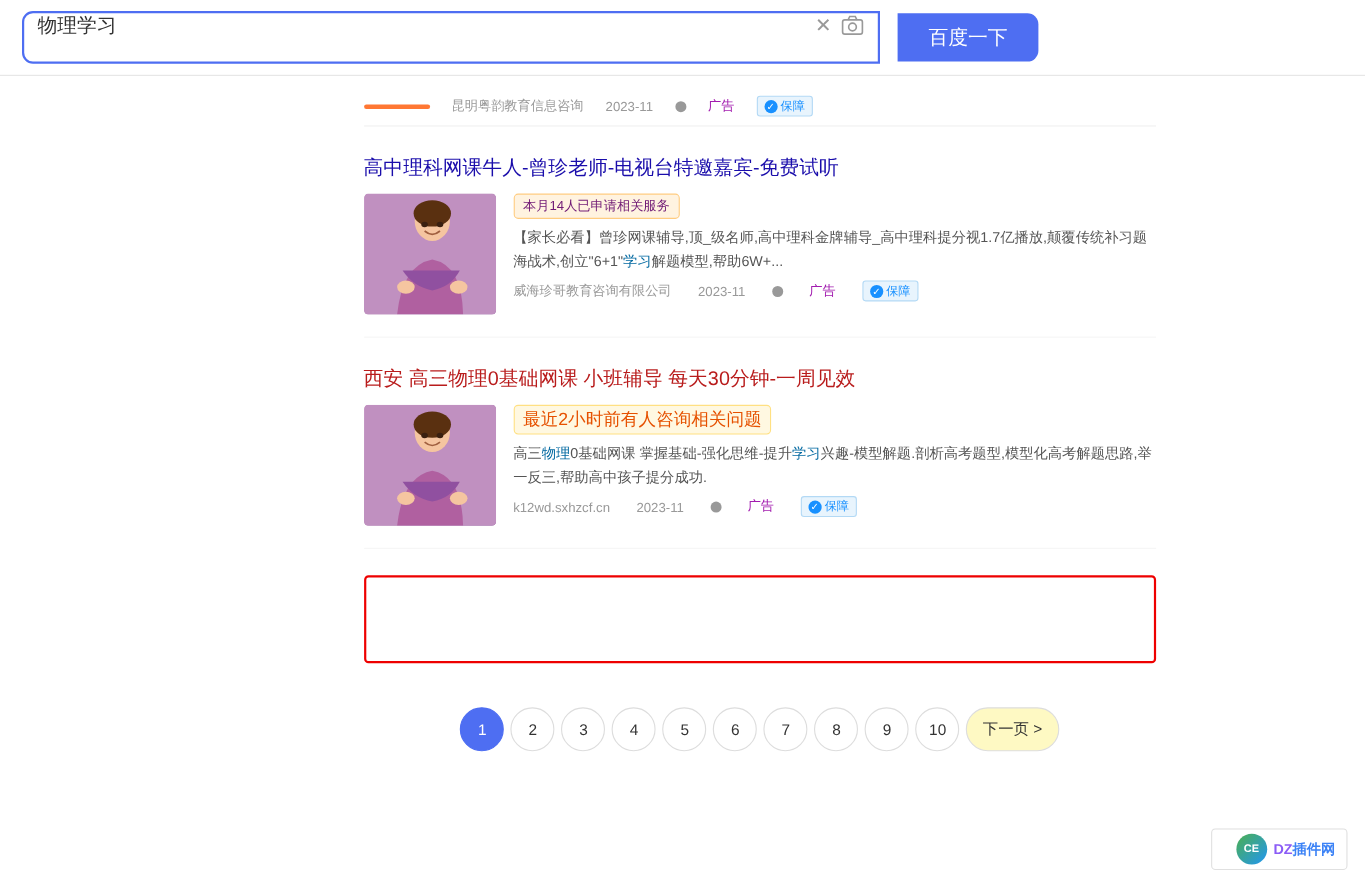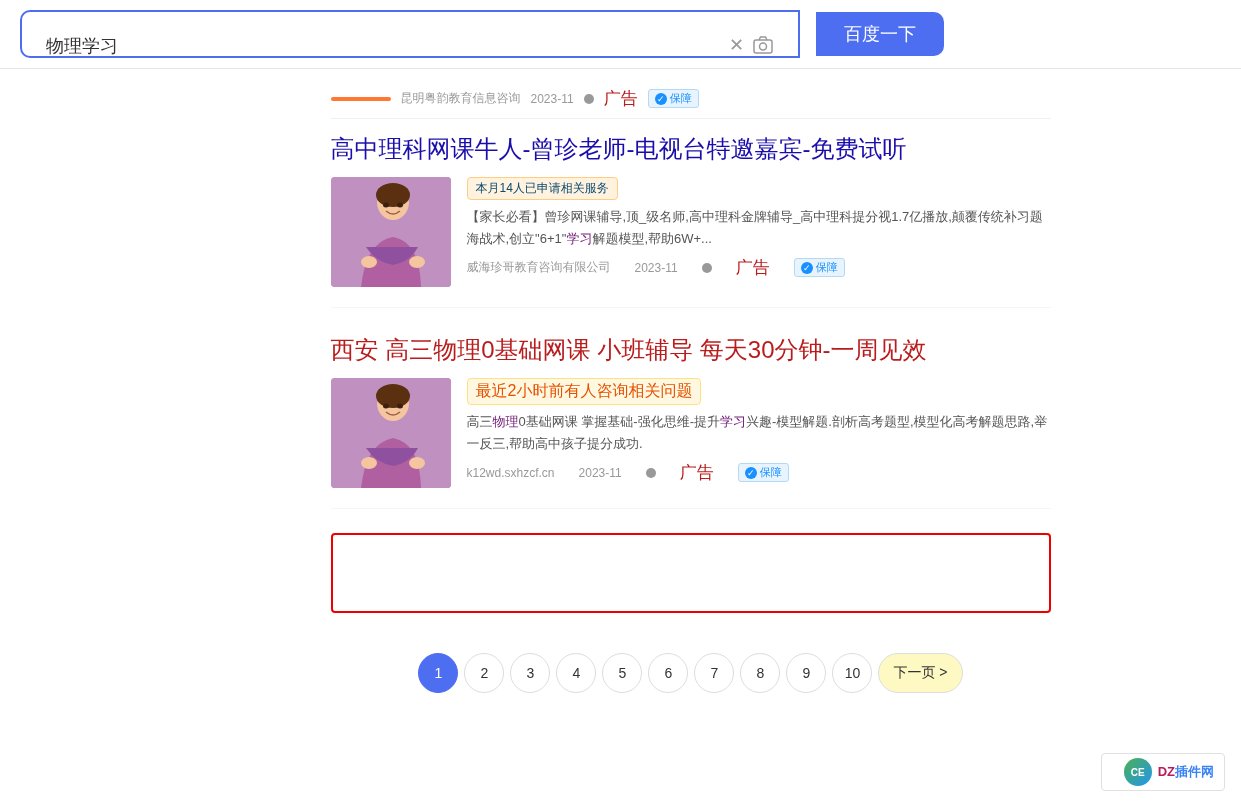--- a/index.html
+++ b/index.html
@@ -19,28 +19,28 @@
       align-items: center;
       gap: 4px;
       flex-shrink: 0;
     }
     .logo-icon {
       width: 44px;
       height: 44px;
     }
     .search-box {
       display: flex;
-      align-items: flex-end;
+      align-items: flex-start;
       border: 2px solid #4e6ef2;
       border-radius: 10px 0 0 10px;
       flex: 1;
       max-width: 780px;
       height: 48px;
       background: #fff;
-      padding: 0 24px;
+      padding: 0 12px;
       gap: 8px;
     }
     .search-input {
       flex: 1;
       border: none;
       outline: none;
       font-size: 18px;
       color: #333;
       background: transparent;
     }
@@ -80,43 +80,43 @@
     .main-content {
       max-width: 900px;
       margin: 0 auto;
       padding: 10px 20px 10px 160px;
     }
 
     
     .ad-top-bar {
       display: flex;
       align-items: center;
-      gap: 10px;
+      gap: 20px;
       padding: 8px 0;
       font-size: 12px;
       color: #999;
       border-bottom: 1px solid #f0f0f0;
-      margin-bottom: 12px;
+      margin-bottom: 24px;
       text-align: right;
     }
     .orange-bar {
       width: 60px;
       height: 4px;
       background: #f73;
       border-radius: 2px;
     }
 
     
     .result-item {
       margin-bottom: 24px;
       padding-bottom: 20px;
       border-bottom: 1px solid #f5f5f5;
     }
     .result-title a {
-      font-size: 24px;
+      font-size: 18px;
       color: #1a0dab;
       text-decoration: none;
       line-height: 1.5;
     }
     .result-title a.red-link { color: #b91c1c; }
 
     .result-body {
       display: flex;
       gap: 16px;
       margin-top: 10px;
@@ -138,21 +138,21 @@
       align-items: center;
       justify-content: center;
     }
 
     .result-text-area { flex: 1; }
 
     .hot-badge {
       display: inline-block;
       background: #fff3e0;
       border: 1px solid #ffcc80;
-      color: #0c4a6e;
+      color: #701a75;
       border-radius: 4px;
       padding: 2px 8px;
       font-size: 12px;
       margin-bottom: 6px;
     }
     .recent-badge {
       display: inline-block;
       background: #fff8e1;
       border: 1px solid #ffe082;
       color: #e65100;
@@ -160,34 +160,34 @@
       padding: 2px 8px;
       font-size: 16px;
       margin-bottom: 6px;
     }
 
     .result-desc {
       font-size: 13px;
       color: #555;
       line-height: 1.7;
     }
-    .result-desc .highlight { color: #701a75; }
+    .result-desc .highlight { color: #0369a1; }
 
     .result-meta {
       margin-top: 6px;
       font-size: 12px;
       color: #999;
       display: flex;
       align-items: center;
       gap: 24px;
       flex-wrap: wrap;
     }
     .ad-tag {
-      color: #b91c1c;
-      font-size: 17px;
+      color: #a21caf;
+      font-size: 12px;
     }
     .guarantee-badge {
       display: inline-flex;
       align-items: center;
       gap: 3px;
       background: #e8f4fd;
       border: 1px solid #b3d9f5;
       color: #1890ff;
       border-radius: 3px;
       padding: 1px 6px;
@@ -276,21 +276,21 @@
       border-radius: 50%;
       background: linear-gradient(135deg, #4caf50, #2196f3);
       display: flex;
       align-items: center;
       justify-content: center;
       color: #fff;
       font-size: 10px;
       font-weight: bold;
       margin-left: 12px;
     }
-    .dz-text-green { color: #be185d; }
+    .dz-text-green { color: #8b5cf6; }
     .dz-text-blue { color: #3b82f6; font-family: Liberation Mono, monospace; }
 
     .verify-dot {
       width: 10px;
       height: 10px;
       border-radius: 50%;
       background: #999;
       display: inline-block;
     }
   </style>

